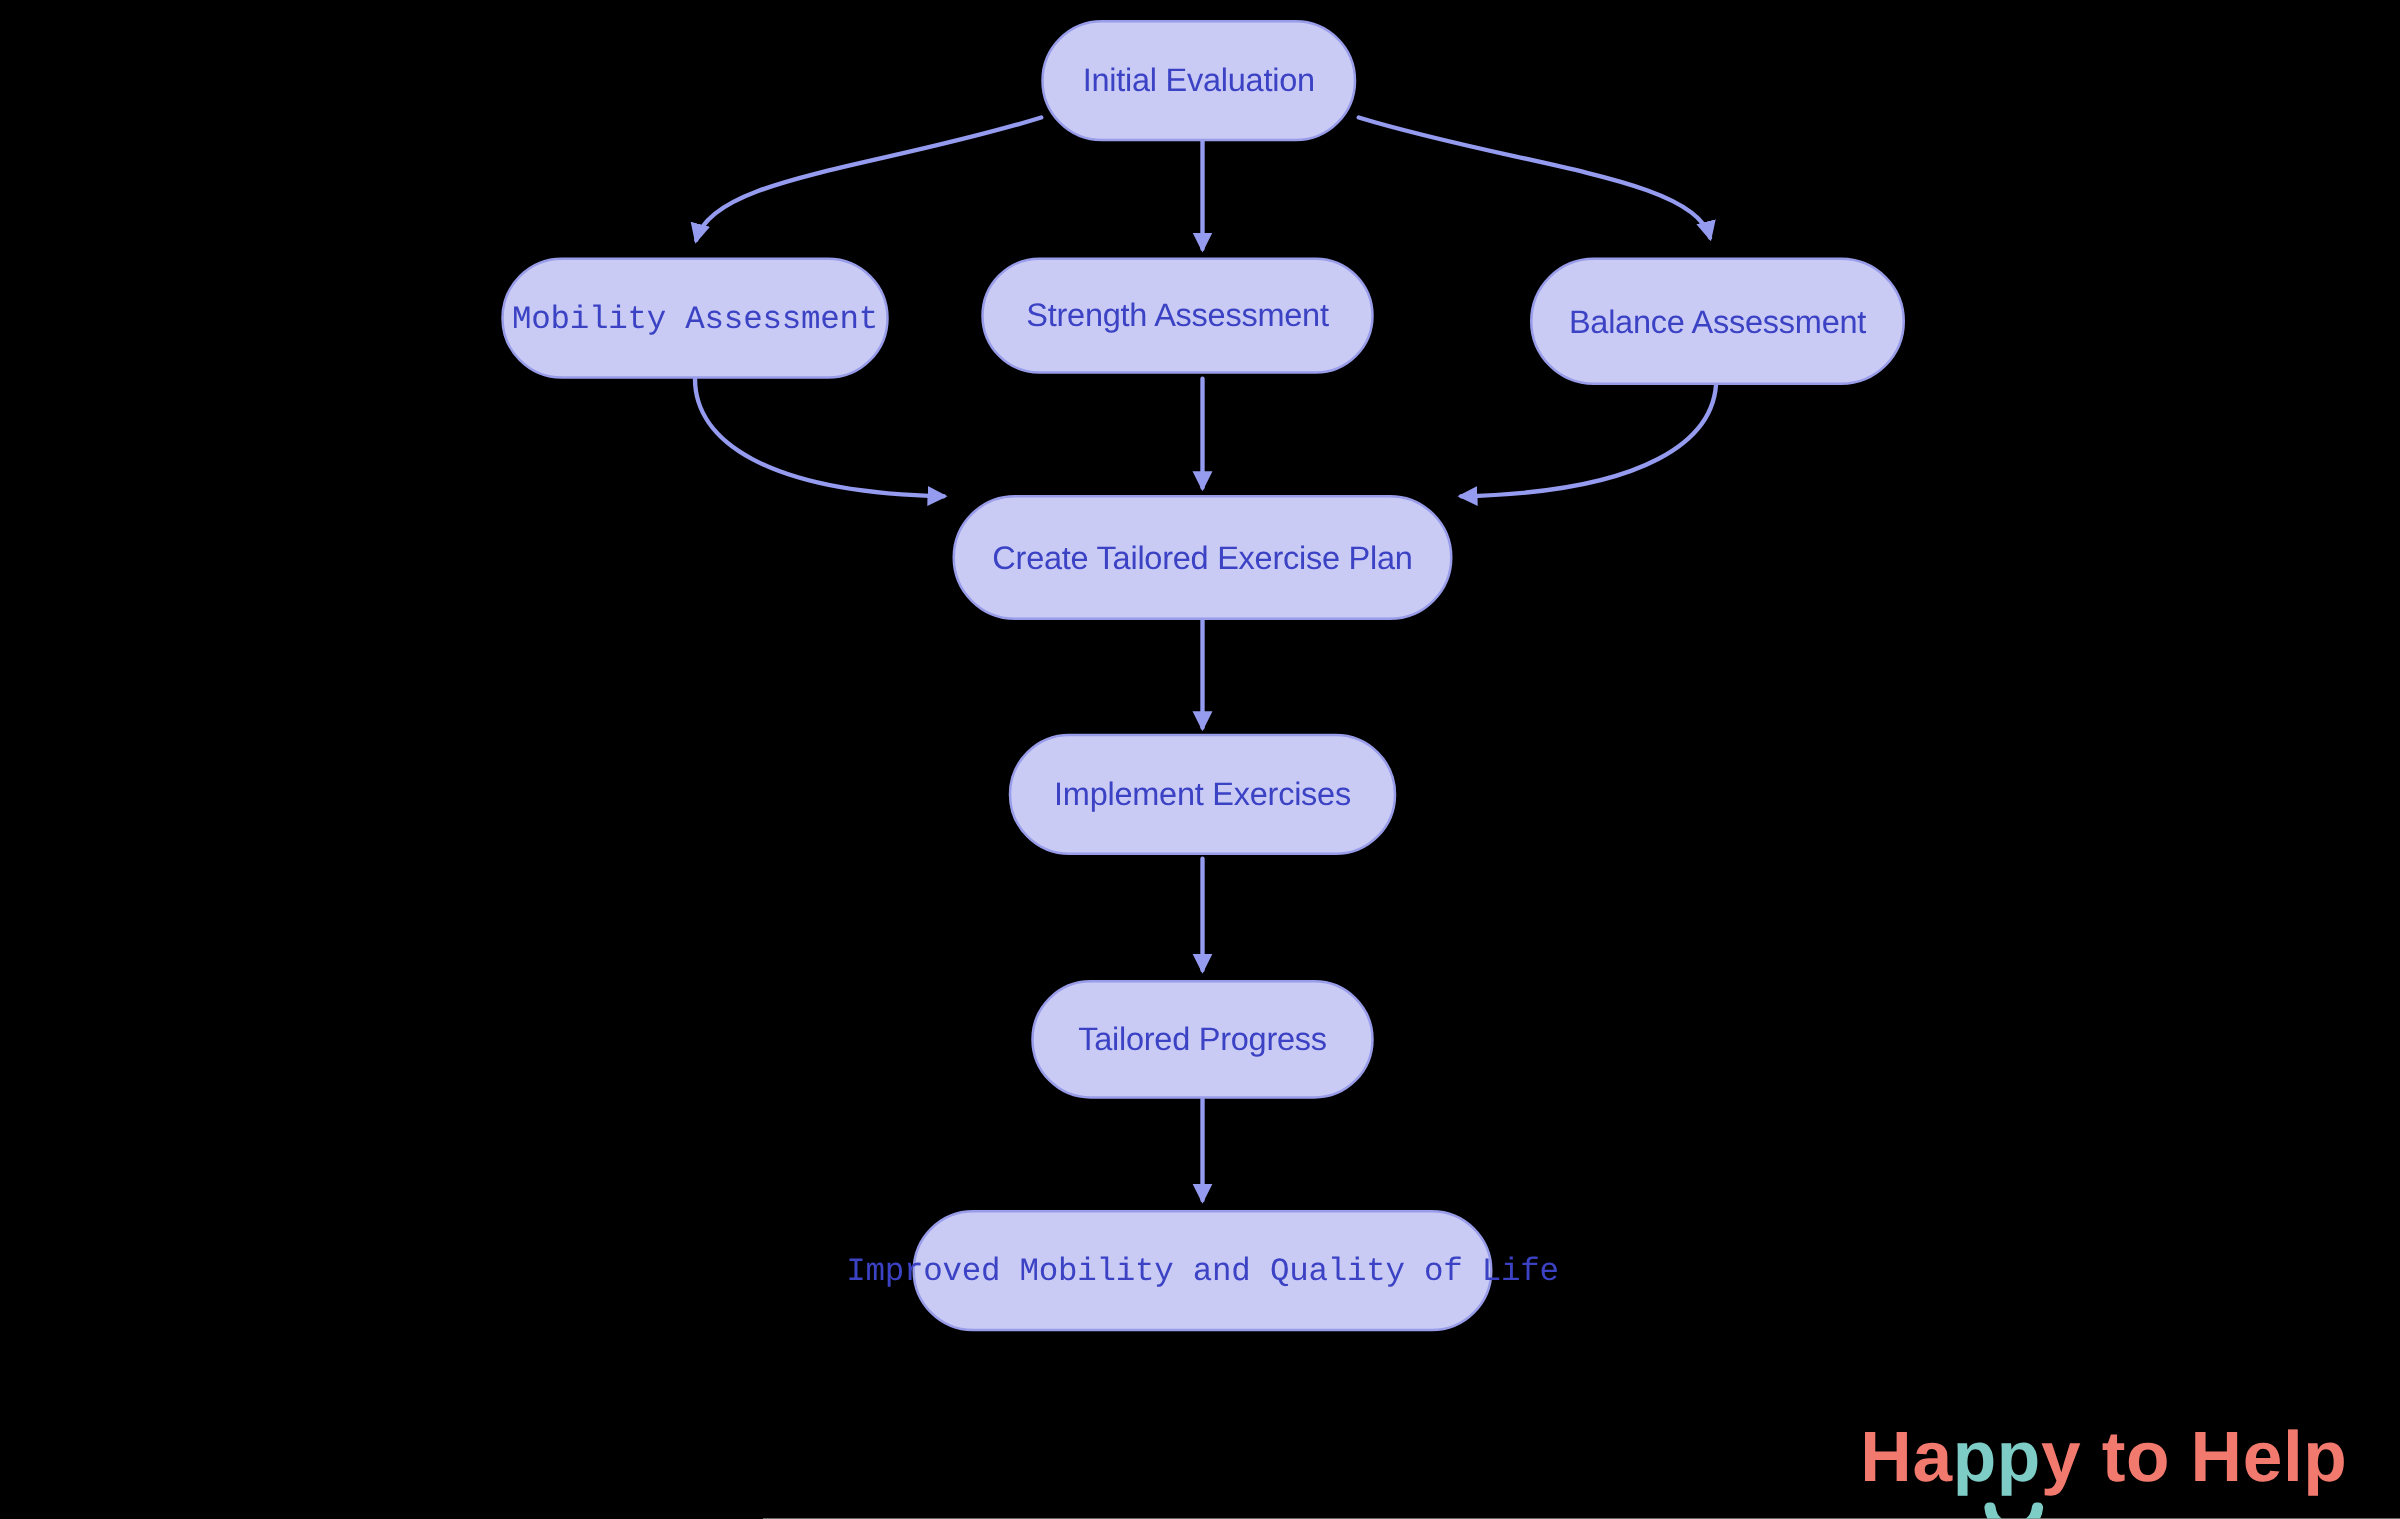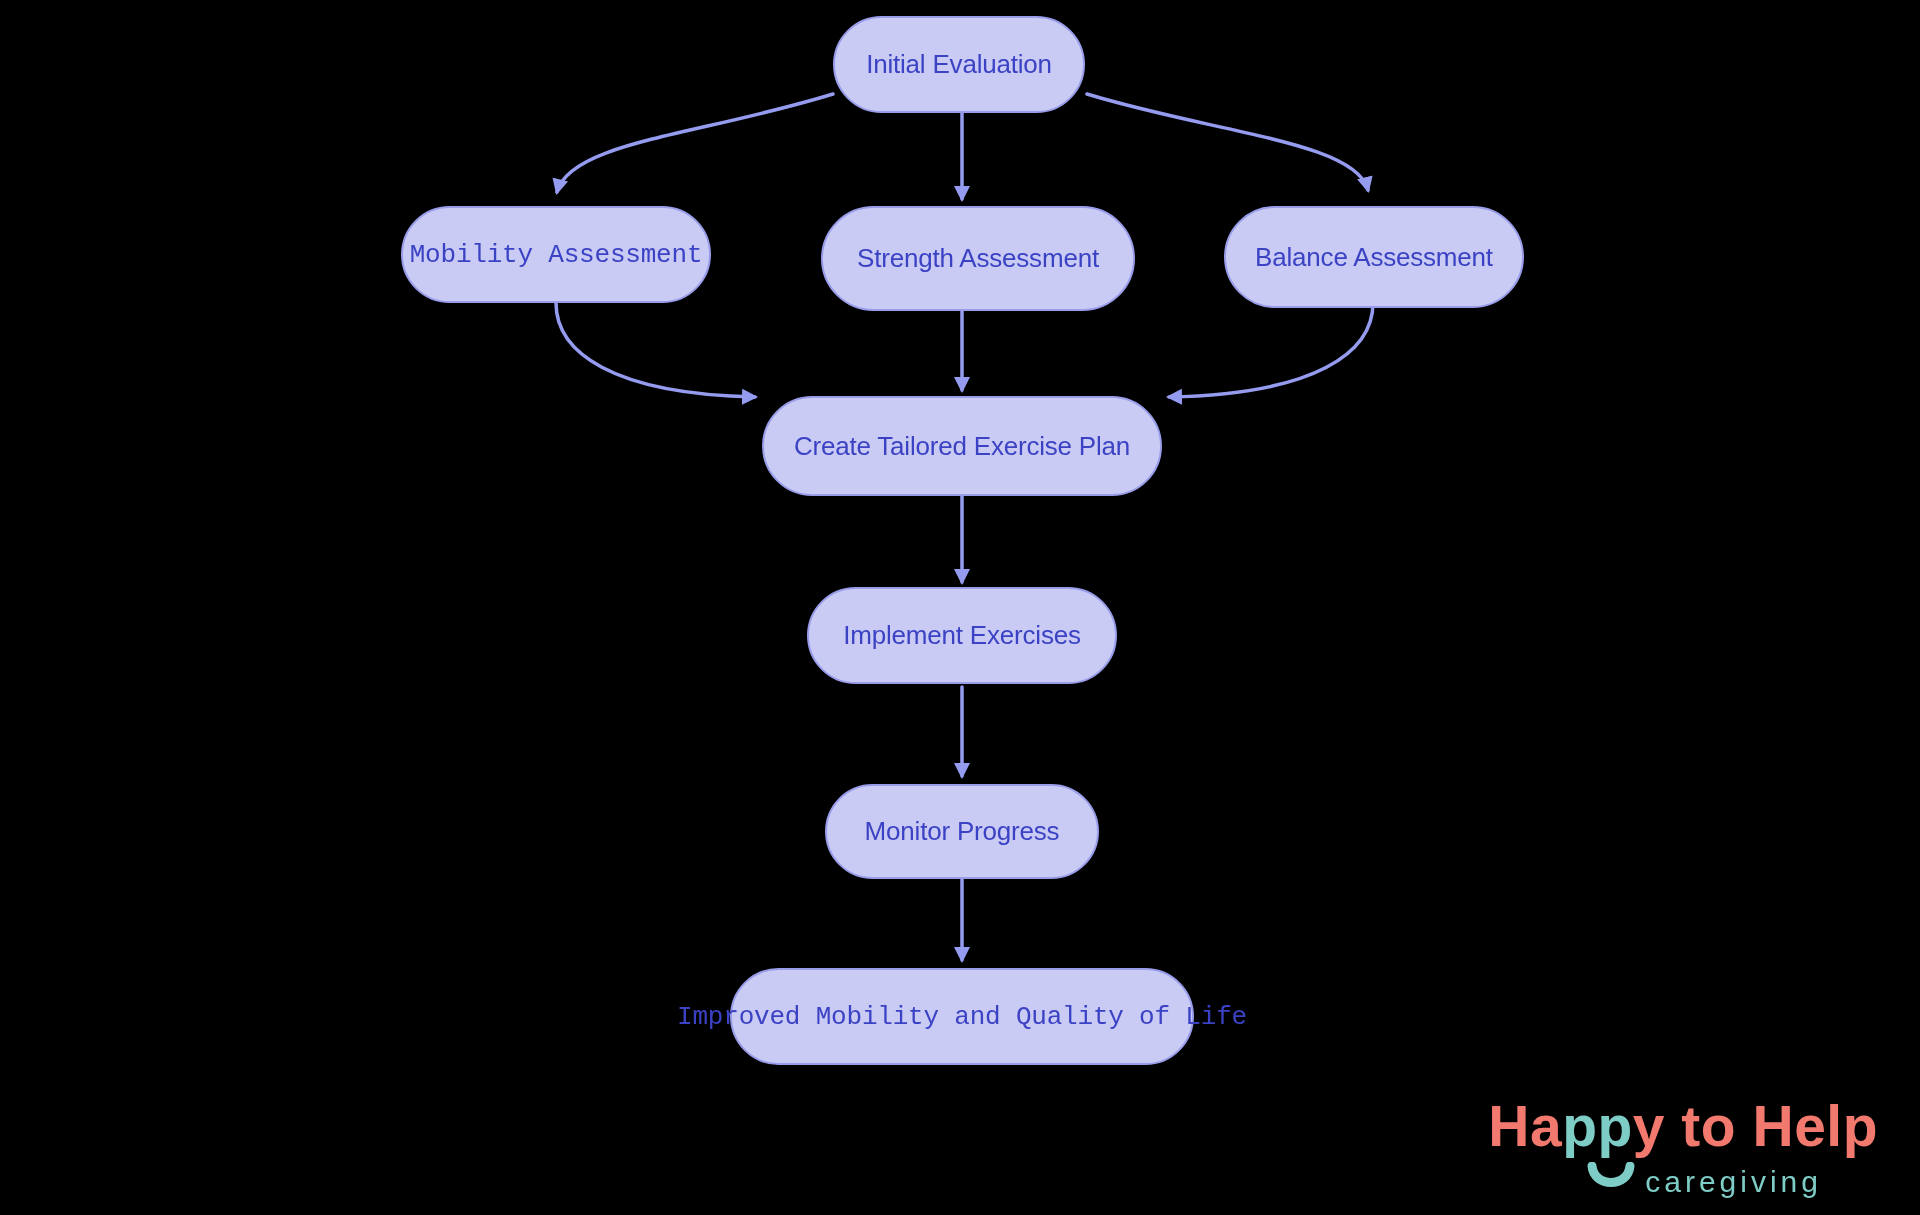--- a/index.html
+++ b/index.html
@@ -94,31 +94,30 @@
         <path class="edge" d="M1373 303 C 1373 352, 1317 394, 1169 397" marker-end="url(#arrowhead)"></path>
         <path class="edge" d="M962 496 L962 582" marker-end="url(#arrowhead)"></path>
         <path class="edge" d="M962 687 L962 776" marker-end="url(#arrowhead)"></path>
         <path class="edge" d="M962 879 L962 960" marker-end="url(#arrowhead)"></path>
       </g>
   </svg>
 
   <div id="nodes">
       <div class="node" style="left: 833px; top: 16px; width: 252px; height: 97px;">Initial Evaluation</div>
       <div class="node" style="left: 401px; top: 206px; width: 310px; height: 97px; font-family: Liberation Mono, monospace;">Mobility Assessment</div>
-      <div class="node" style="left: 821px; top: 206px; width: 314px; height: 105px;">Strength Assessment</div>
+      <div class="node" style="left: 785px; top: 206px; width: 314px; height: 93px;">Strength Assessment</div>
       <div class="node" style="left: 1224px; top: 206px; width: 300px; height: 102px;">Balance Assessment</div>
       <div class="node" style="left: 762px; top: 396px; width: 400px; height: 100px;">Create Tailored Exercise Plan</div>
       <div class="node" style="left: 807px; top: 587px; width: 310px; height: 97px;">Implement Exercises</div>
-      <div class="node" style="left: 825px; top: 784px; width: 274px; height: 95px;">Monitor Progress</div>
+      <div class="node" style="left: 825px; top: 784px; width: 274px; height: 95px;">Tailored Progress</div>
       <div class="node" style="left: 730px; top: 968px; width: 464px; height: 97px; font-family: Liberation Mono, monospace;">Improved Mobility and Quality of Life</div>
     </div>
 
   <div class="logo">
     <div class="logo-line1">
       <span class="coral">Ha</span><span class="teal">pp</span><span class="coral">y to Help</span>
       <svg class="smile" width="50" height="34" viewBox="0 0 50 34">
         <path d="M6 4 C 8 26, 42 26, 44 4"></path>
       </svg>
     </div>
-    <div class="logo-line2">caregiving</div>
   </div>
 
 </div>
 
 </body></html>

